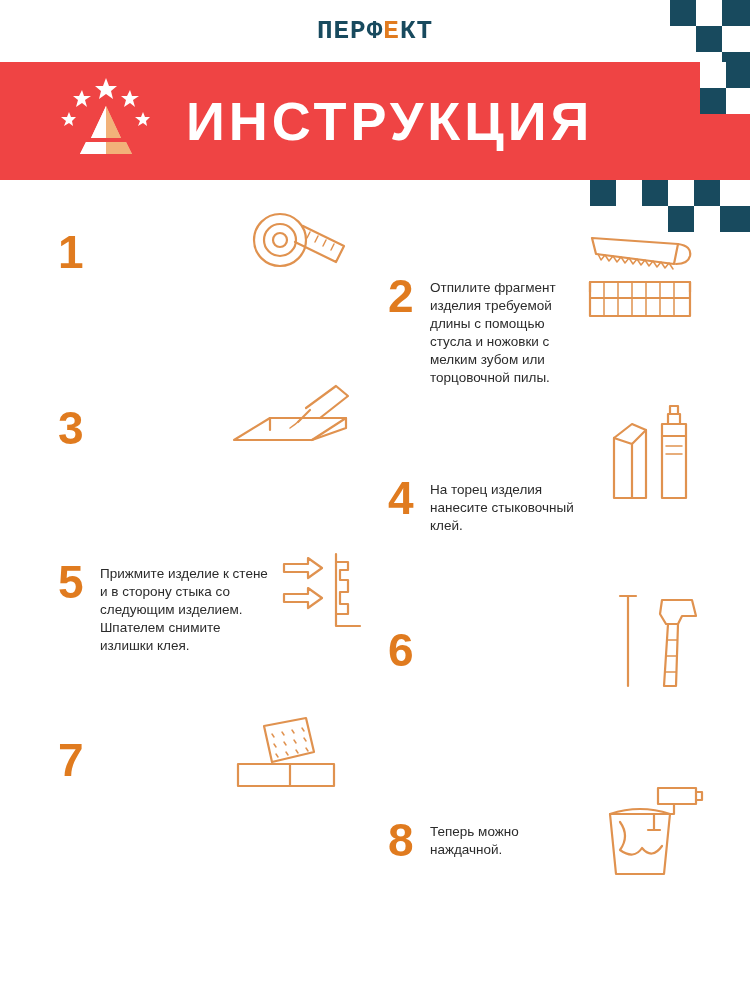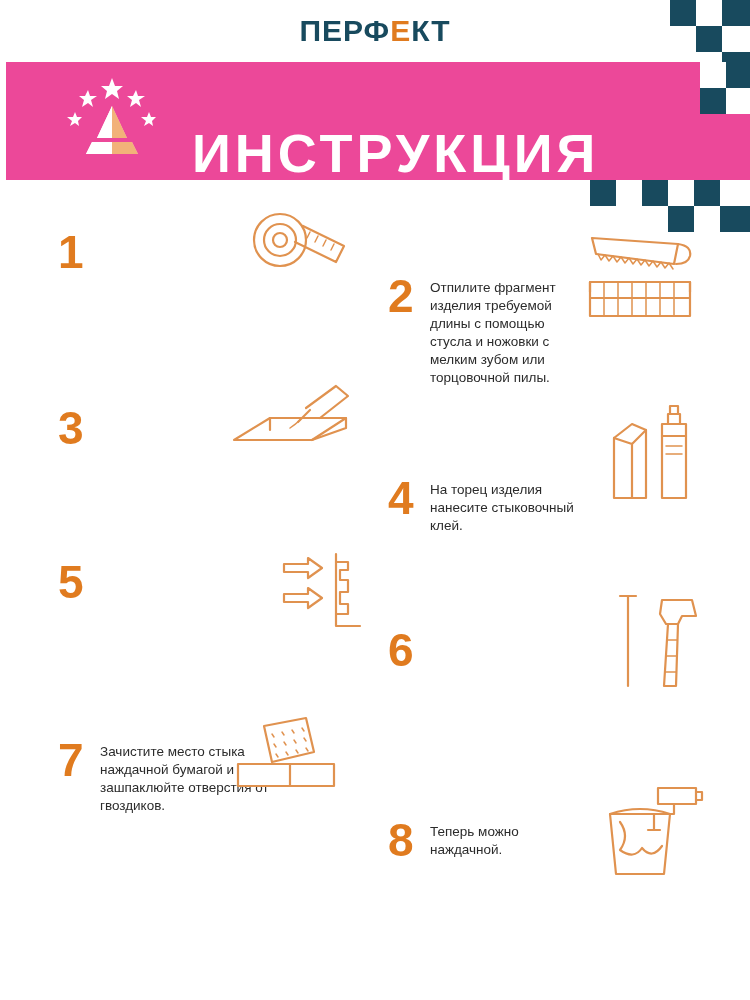--- a/index.html
+++ b/index.html
@@ -14,35 +14,34 @@
   
   .brand-bar {
     position: relative;
     height: 62px;
     display: flex;
     align-items: center;
     justify-content: center;
     background: #fff;
   }
   .brand {
-    font-size: 30px;
+    font-size: 26px;
     font-weight: bold;
     letter-spacing: 1px;
     color: #184a5e;
-    font-family: Liberation Sans, sans-serif;
+    font-family: Liberation Mono, monospace;
   }
   .brand .accent { color: #e07b1f; }
 
   .orange-band {
     position: relative;
     height: 118px;
-    background: #ec4899;
+    background: #ef4444;
     display: flex;
-    align-items: flex-end;
-    margin-left: 6px;
+    align-items: center;
   }
   .title {
     color: #ffffff;
     font-size: 54px;
     font-weight: bold;
     letter-spacing: 4px;
     margin-left: 186px;
     line-height: 1;
   }
   .logo {
@@ -202,20 +201,21 @@
       <path class="ln" d="M14 36 L32 42 L46 28 M32 42 L32 96"></path>
       <path class="ln" d="M62 22 L86 22 L86 96 L62 96 Z"></path>
       <path class="ln" d="M62 34 L86 34"></path>
       <path class="ln" d="M68 22 L68 12 L80 12 L80 22"></path>
       <path class="ln" d="M70 12 L70 4 L78 4 L78 12"></path>
       <path class="ln-thin" d="M66 44 L82 44 M66 52 L82 52"></path>
     </svg>
 
     <div class="step" style="left:58px; top:382px; width:280px;">
       <div class="num">5</div>
+      <div class="txt" style="width:172px;">Прижмите изделие к стене и в сторону стыка со следующим изделием. Шпателем снимите излишки клея.</div>
     </div>
     <svg class="art" style="left:278px; top:370px;" width="90" height="90" viewBox="0 0 90 90">
       <path class="ln" d="M6 14 L30 14 L30 8 L44 18 L30 28 L30 22 L6 22 Z"></path>
       <path class="ln" d="M6 44 L30 44 L30 38 L44 48 L30 58 L30 52 L6 52 Z"></path>
       <path class="ln" d="M58 4 L58 76 L82 76"></path>
       <path class="ln" d="M58 12 L70 12 L70 20 L62 20 L62 30 L70 30 L70 42 L62 42 L62 54 L70 54 L70 64 L58 64"></path>
     </svg>
 
     <div class="step" style="left:388px; top:450px; width:300px;">
       <div class="num">6</div>
@@ -223,21 +223,20 @@
     <svg class="art" style="left:604px; top:410px;" width="100" height="110" viewBox="0 0 100 110">
       <path class="ln" d="M24 6 L24 96"></path>
       <path class="ln" d="M16 6 L32 6"></path>
       <path class="ln" d="M58 10 L88 10 L92 26 L78 26 L74 34 L62 34 L56 24 Z"></path>
       <path class="ln" d="M64 34 L60 96 L72 96 L74 34"></path>
       <path class="ln-thin" d="M64 50 L73 50 M63 66 L73 66 M62 82 L72 82"></path>
     </svg>
 
     <div class="step" style="left:58px; top:560px; width:290px;">
       <div class="num">7</div>
-      <div class="txt" style="width:200px;">Зачистите место стыка наждачной бумагой и зашпаклюйте отверстия от гвоздиков.</div>
     </div>
     <svg class="art" style="left:230px; top:532px;" width="120" height="82" viewBox="0 0 120 82">
       <path class="ln" d="M8 52 L60 52 L60 74 L8 74 Z"></path>
       <path class="ln" d="M60 52 L104 52 L104 74 L60 74"></path>
       <path class="ln" d="M34 14 L76 6 L84 40 L42 50 Z"></path>
       <path class="ln-thin" d="M42 22 l2 3 M52 20 l2 3 M62 18 l2 3 M72 16 l2 3 M44 32 l2 3 M54 30 l2 3 M64 28 l2 3 M74 26 l2 3 M46 42 l2 3 M56 40 l2 3 M66 38 l2 3 M76 36 l2 3"></path>
     </svg>
 
     <div class="step" style="left:388px; top:640px; width:300px;">
       <div class="num">8</div>

